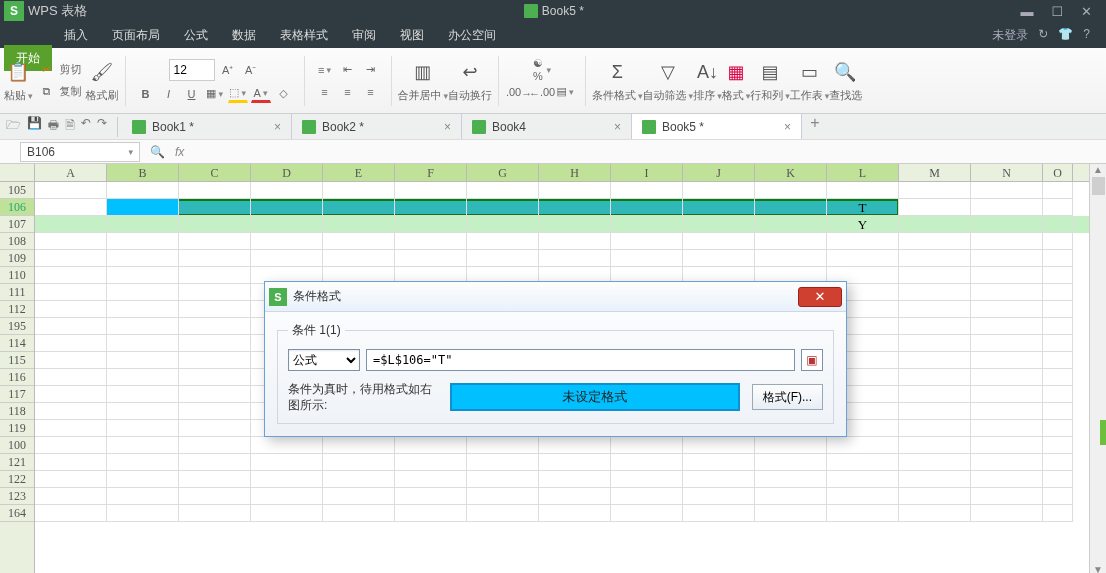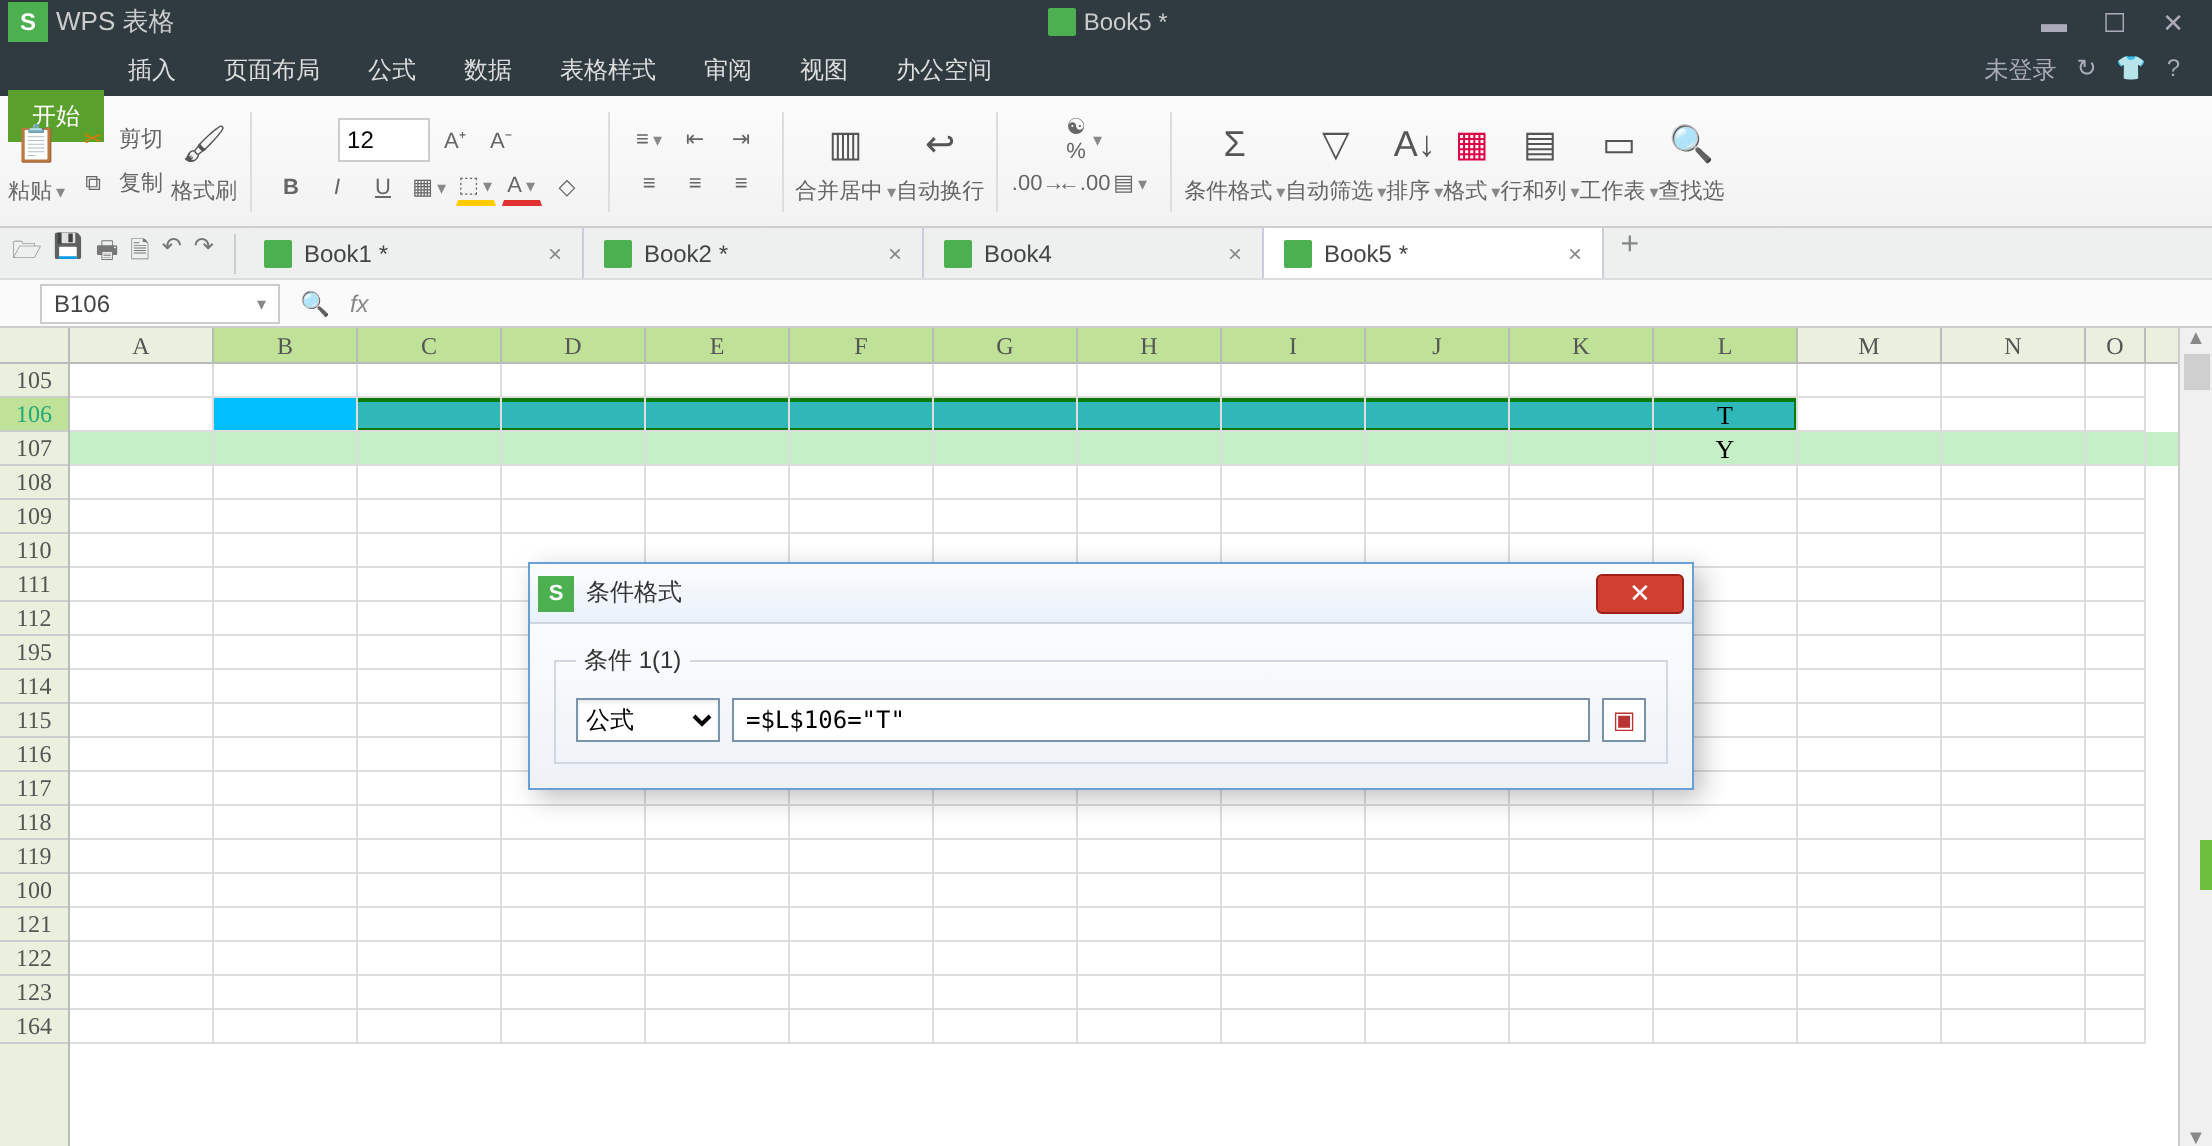--- a/index.html
+++ b/index.html
@@ -681,15 +681,20 @@
     <div class="close-btn">✕</div>
   </div>
   <div class="body">
     <fieldset>
       <legend>条件 1(1)</legend>
       <div class="row1">
         <select class="cond"><option>公式</option></select>
         <input class="formula" value="=$L$106=&quot;T&quot;" style="">
         <div class="range-btn">▣</div>
       </div>
+      <div class="row2">
+        <div class="hint">条件为真时，待用格式如右图所示:</div>
+        <div class="preview">未设定格式</div>
+        <button class="fmt-btn">格式(F)...</button>
+      </div>
     </fieldset>
   </div>
 </div>
 
 </body></html>

